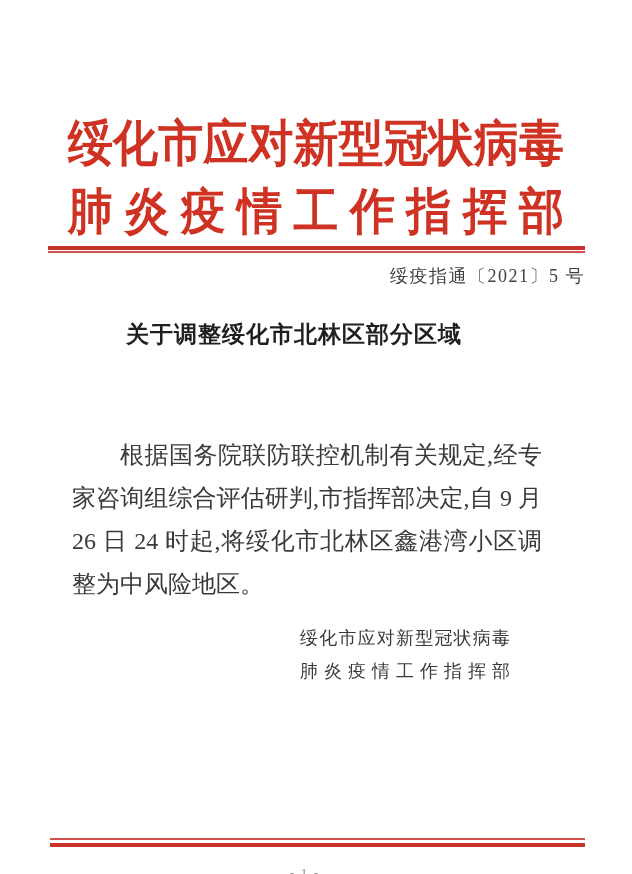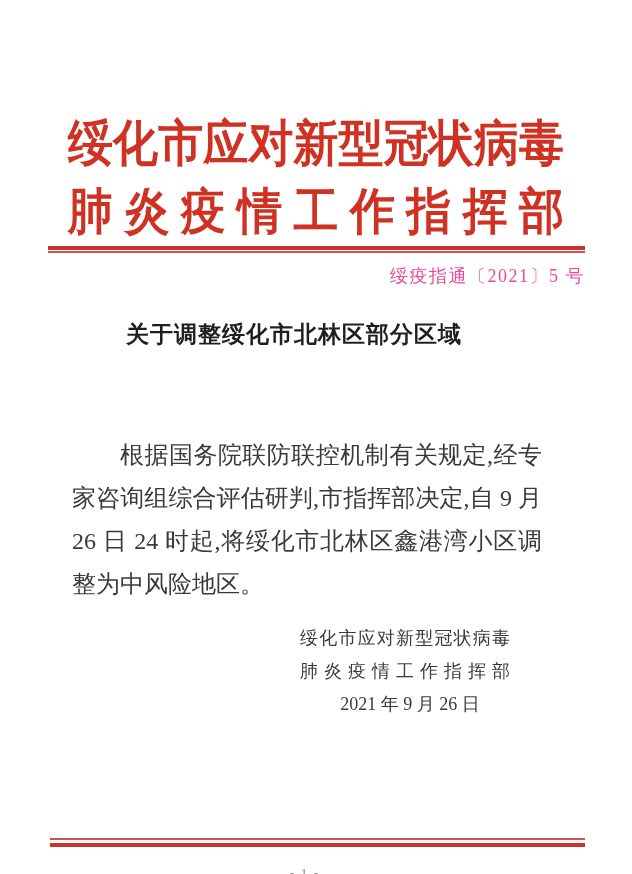--- a/index.html
+++ b/index.html
@@ -40,21 +40,21 @@
   .sep-top .thick{height:4px;background:var(--rule-red);}
   .sep-top .gap{height:1px;background:#fff;}
   .sep-top .thin{height:1.5px;background:var(--rule-red);opacity:.85;}
   .sep-bottom{position:absolute;top:801px;left:50px;width:535px;}
   .sep-bottom .thin{height:2px;background:var(--rule-red);opacity:.85;}
   .sep-bottom .gap{height:3px;background:#fff;}
   .sep-bottom .thick{height:4px;background:var(--rule-red);}
   
   .doc-number{
     position:absolute;top:227px;right:47px;
-    font-size:18px;color:#ec4899;letter-spacing:1.5px;
+    font-size:18px;color:#404040;letter-spacing:1.5px;
     white-space:nowrap;
   }
   
   .notice-title{
     position:absolute;top:279px;left:0;width:588px;
     margin:0;
     text-align:center;
     color:var(--title-text);
     font-size:23px;font-weight:bold;
     line-height:37px;letter-spacing:1px;
@@ -114,21 +114,20 @@
 
   <h1 class="notice-title">
     <div>关于调整绥化市北林区部分区域</div>
   </h1>
 
   <p class="body-paragraph">根据国务院联防联控机制有关规定,经专家咨询组综合评估研判,市指挥部决定,自 9 月 26 日 24 时起,将绥化市北林区鑫港湾小区调整为中风险地区。</p>
 
   <div class="signature">
     <div class="sig-line">绥化市应对新型冠状病毒</div>
     <div class="sig-line">肺炎疫情工作指挥部</div>
-    <div class="sig-date">2021 年 9 月 26 日</div>
   </div>
 
   <div class="sep-bottom">
     <div class="thin"></div>
     <div class="gap"></div>
     <div class="thick"></div>
   </div>
 
   <div class="page-number">- 1 -</div>
 

